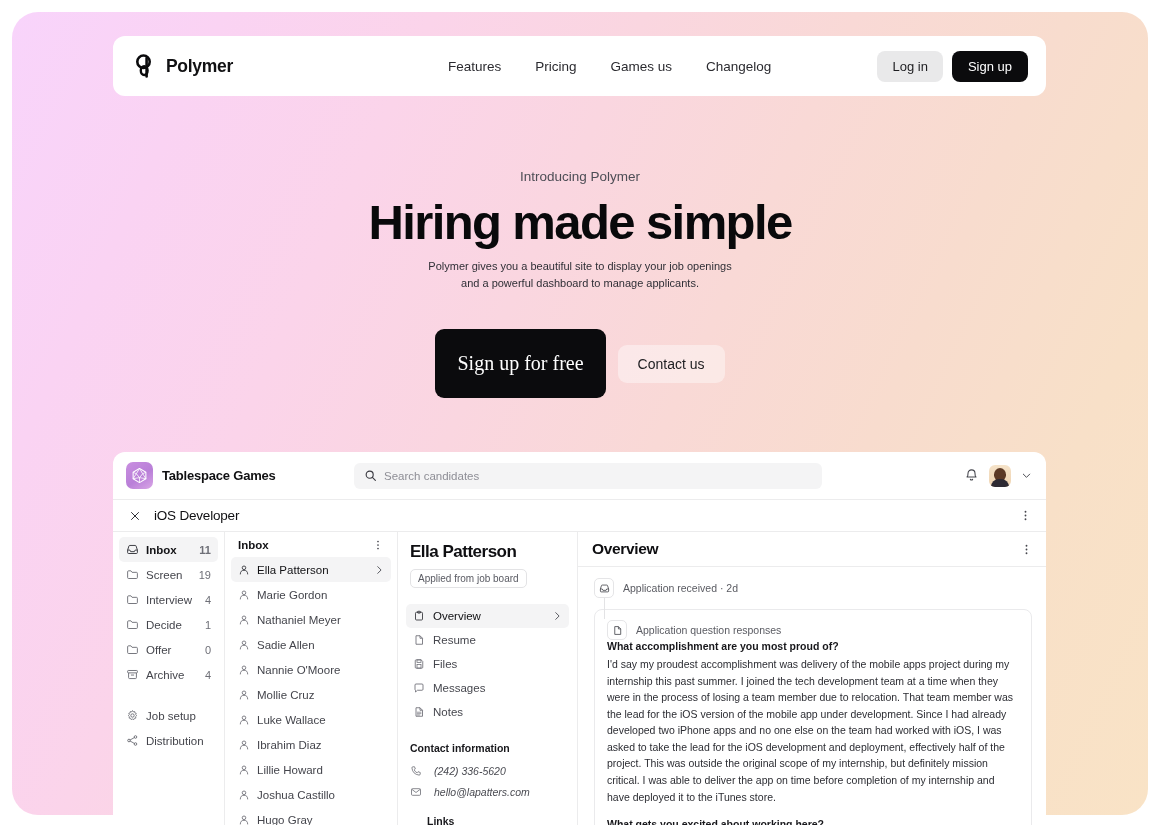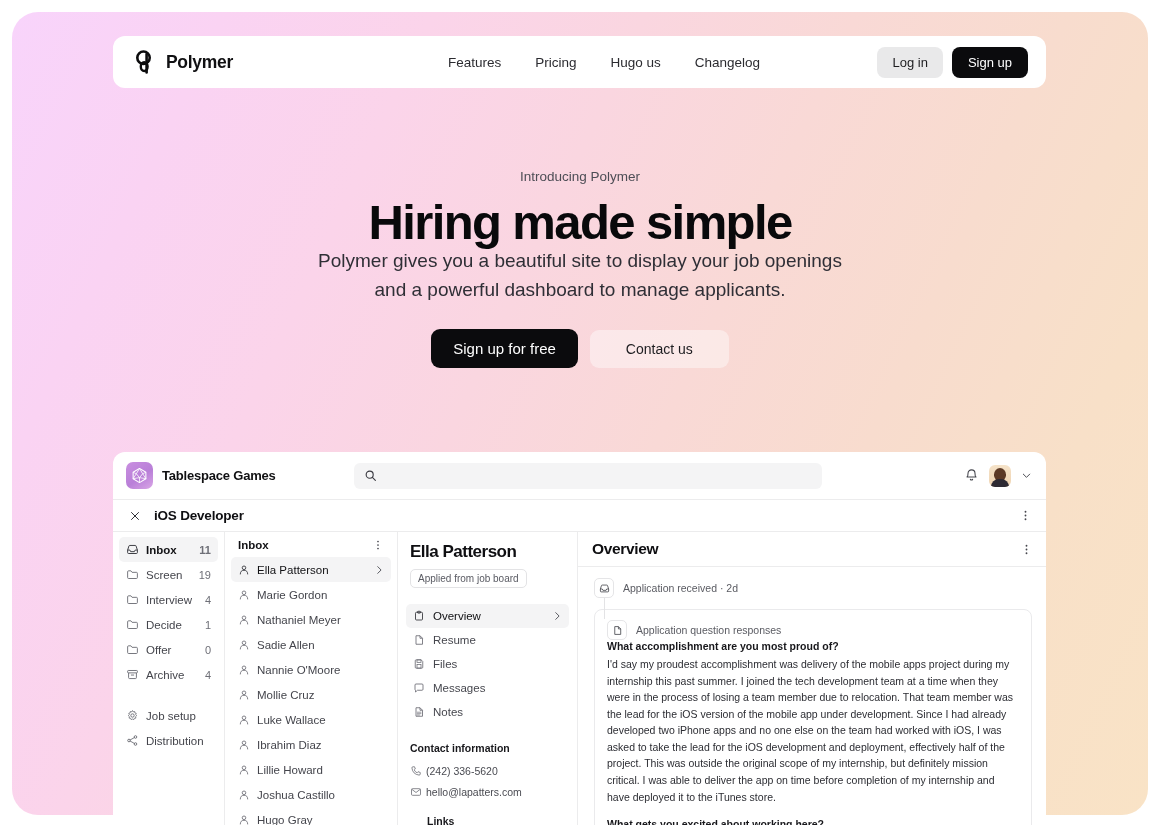--- a/index.html
+++ b/index.html
@@ -28,21 +28,21 @@
         #f8dcce 70%,
         #f8e0c8 84%,
         #f9e3c6 100%);
     overflow: hidden;
   }
 
   
   .navbar {
     position: absolute;
     left: 113px; top: 36px;
-    width: 933px; height: 52px;
+    width: 933px; height: 60px;
     background: #ffffff;
     border-radius: 12px;
     display: flex;
     align-items: center;
     padding: 0 18px 0 22px;
   }
   .brand { display: flex; align-items: center; gap: 9px; }
   .brand-mark { width: 22px; height: 24px; display: block; }
   .brand-name {
     font-size: 17.5px; font-weight: 700; color: #111113;
@@ -83,36 +83,36 @@
   .eyebrow {
     position: absolute; top: 169px; left: 0; right: 0;
     font-size: 13.5px; color: #4d4d55;
   }
   .hero-title {
     position: absolute; top: 196px; left: 0; right: 0;
     font-size: 49px; font-weight: 700; color: #09090b;
     letter-spacing: -1.6px; line-height: 1.1;
   }
   .hero-sub {
-    position: absolute; top: 246px; left: 0; right: 0;
-    font-size: 19px; color: #2f2f36; line-height: 1.54;
+    position: absolute; top: 258px; left: 0; right: 0;
+    font-size: 11px; color: #2f2f36; line-height: 1.54;
   }
   .hero-cta {
     position: absolute; top: 329px; left: 0; right: 0;
     display: flex; justify-content: center; align-items: center; gap: 12px;
   }
   .cta-primary {
-    font-size: 15px; color: #ffffff; background: #0b0b0d;
-    border: none; border-radius: 9px; padding: 11px 22px;
-    cursor: pointer; font-family: Liberation Sans, sans-serif;
+    font-size: 20px; color: #ffffff; background: #0b0b0d;
+    border: none; border-radius: 9px; padding: 23px 22px;
+    cursor: pointer; font-family: Liberation Serif, serif;
   }
   .cta-secondary {
     font-size: 14px; color: #1d1d20;
     background: rgba(255,255,255,0.42);
-    border: none; border-radius: 9px; padding: 11px 36px;
+    border: none; border-radius: 9px; padding: 11px 20px;
     cursor: pointer; font-family: inherit;
   }
 
   
   .dash {
     position: absolute;
     left: 113px; top: 452px;
     width: 933px; height: 380px;
     background: #ffffff;
     border-radius: 12px 12px 0 0;
@@ -171,21 +171,21 @@
     background: #2d2a33;
   }
 
   .dash-subbar {
     height: 32px;
     display: flex; align-items: center;
     padding: 0 14px 0 16px;
     border-bottom: 1px solid #ececed;
     gap: 13px;
   }
-  .job-title { font-size: 13.5px; font-weight: 700; color: #0f0f12; letter-spacing: -0.2px; }
+  .job-title { font-size: 13.5px; font-weight: 400; color: #0f0f12; letter-spacing: -0.2px; }
 
   .dash-body { display: flex; height: 304px; }
 
   
   .sidebar {
     width: 112px; flex: none;
     border-right: 1px solid #ececed;
     padding: 5px 6px;
   }
   .side-item {
@@ -240,23 +240,24 @@
     border-radius: 5px; color: #46474e; cursor: pointer;
     margin: 0 -4px;
   }
   .tab.active { background: #f4f4f5; color: #101013; }
   .tab-label { flex: 1; }
   .contact-head {
     font-weight: 700; font-size: 10.5px; color: #18181c;
     margin-top: 18px; margin-bottom: 6px;
   }
   .contact-row {
-    display: flex; align-items: center; gap: 4px;
+    display: flex; align-items: center; gap: 12px;
     height: 21px; color: #4a4b52; font-size: 10.5px;
     cursor: pointer;
+    font-style: italic;
   }
   .links-head {
     font-weight: 700; font-size: 10.5px; color: #18181c;
     margin-top: 13px;
     margin-left: 17px;
   }
 
   
   .overview { flex: 1; min-width: 0; }
   .ov-head {
@@ -317,21 +318,21 @@
       <path d="M8.5 1.5 a6.2 6.2 0 1 1 0 12.4 a6.2 6.2 0 1 1 0 -12.4 z" fill="none" stroke="#0b0b0d" stroke-width="2.6"></path>
       <path d="M11.6 4.0 L11.6 22.5" fill="none" stroke="#0b0b0d" stroke-width="2.6" stroke-linecap="round"></path>
       <ellipse cx="9.2" cy="16.6" rx="3.4" ry="4.4" fill="none" stroke="#0b0b0d" stroke-width="2.4"></ellipse>
     </svg>
     <span class="brand-name">Polymer</span>
   </div>
 
   <div class="nav-links">
     <a class="nav-link">Features</a>
     <a class="nav-link">Pricing</a>
-    <a class="nav-link">Hugo us</a>
+    <a class="nav-link">Games us</a>
     <a class="nav-link">Changelog</a>
   </div>
 
   <div class="nav-actions">
     <button class="btn-login">Log in</button>
     <button class="btn-signup">Sign up</button>
   </div>
 </div>
 
 <div class="hero-copy">
@@ -359,20 +360,21 @@
         </svg>
       </div>
       <span class="org-name">Tablespace Games</span>
     </div>
 
     <div class="search">
       <svg width="13" height="13" viewBox="0 0 24 24" class="icon">
         <circle cx="10.5" cy="10.5" r="6.5" fill="none" stroke="#3c3c43" stroke-width="2.1"></circle>
         <path d="M15.5 15.5 L21 21" stroke="#3c3c43" stroke-width="2.1" stroke-linecap="round"></path>
       </svg>
+      <input type="text" placeholder="Search candidates" style="">
     </div>
 
     <div class="topbar-right">
       <svg width="15" height="15" viewBox="0 0 24 24" class="icon kebab">
         <path d="M12 3 a5.6 5.6 0 0 0 -5.6 5.6 c0 4.4 -1.6 5.8 -1.6 5.8 h14.4 s-1.6 -1.4 -1.6 -5.8 A5.6 5.6 0 0 0 12 3 z" fill="none" stroke="#45464d" stroke-width="1.7" stroke-linejoin="round"></path>
         <path d="M10.2 18 a1.9 1.9 0 0 0 3.6 0" fill="none" stroke="#45464d" stroke-width="1.7" stroke-linecap="round"></path>
       </svg>
       <div class="avatar">
         <div class="head"></div>
         <div class="body"></div>

